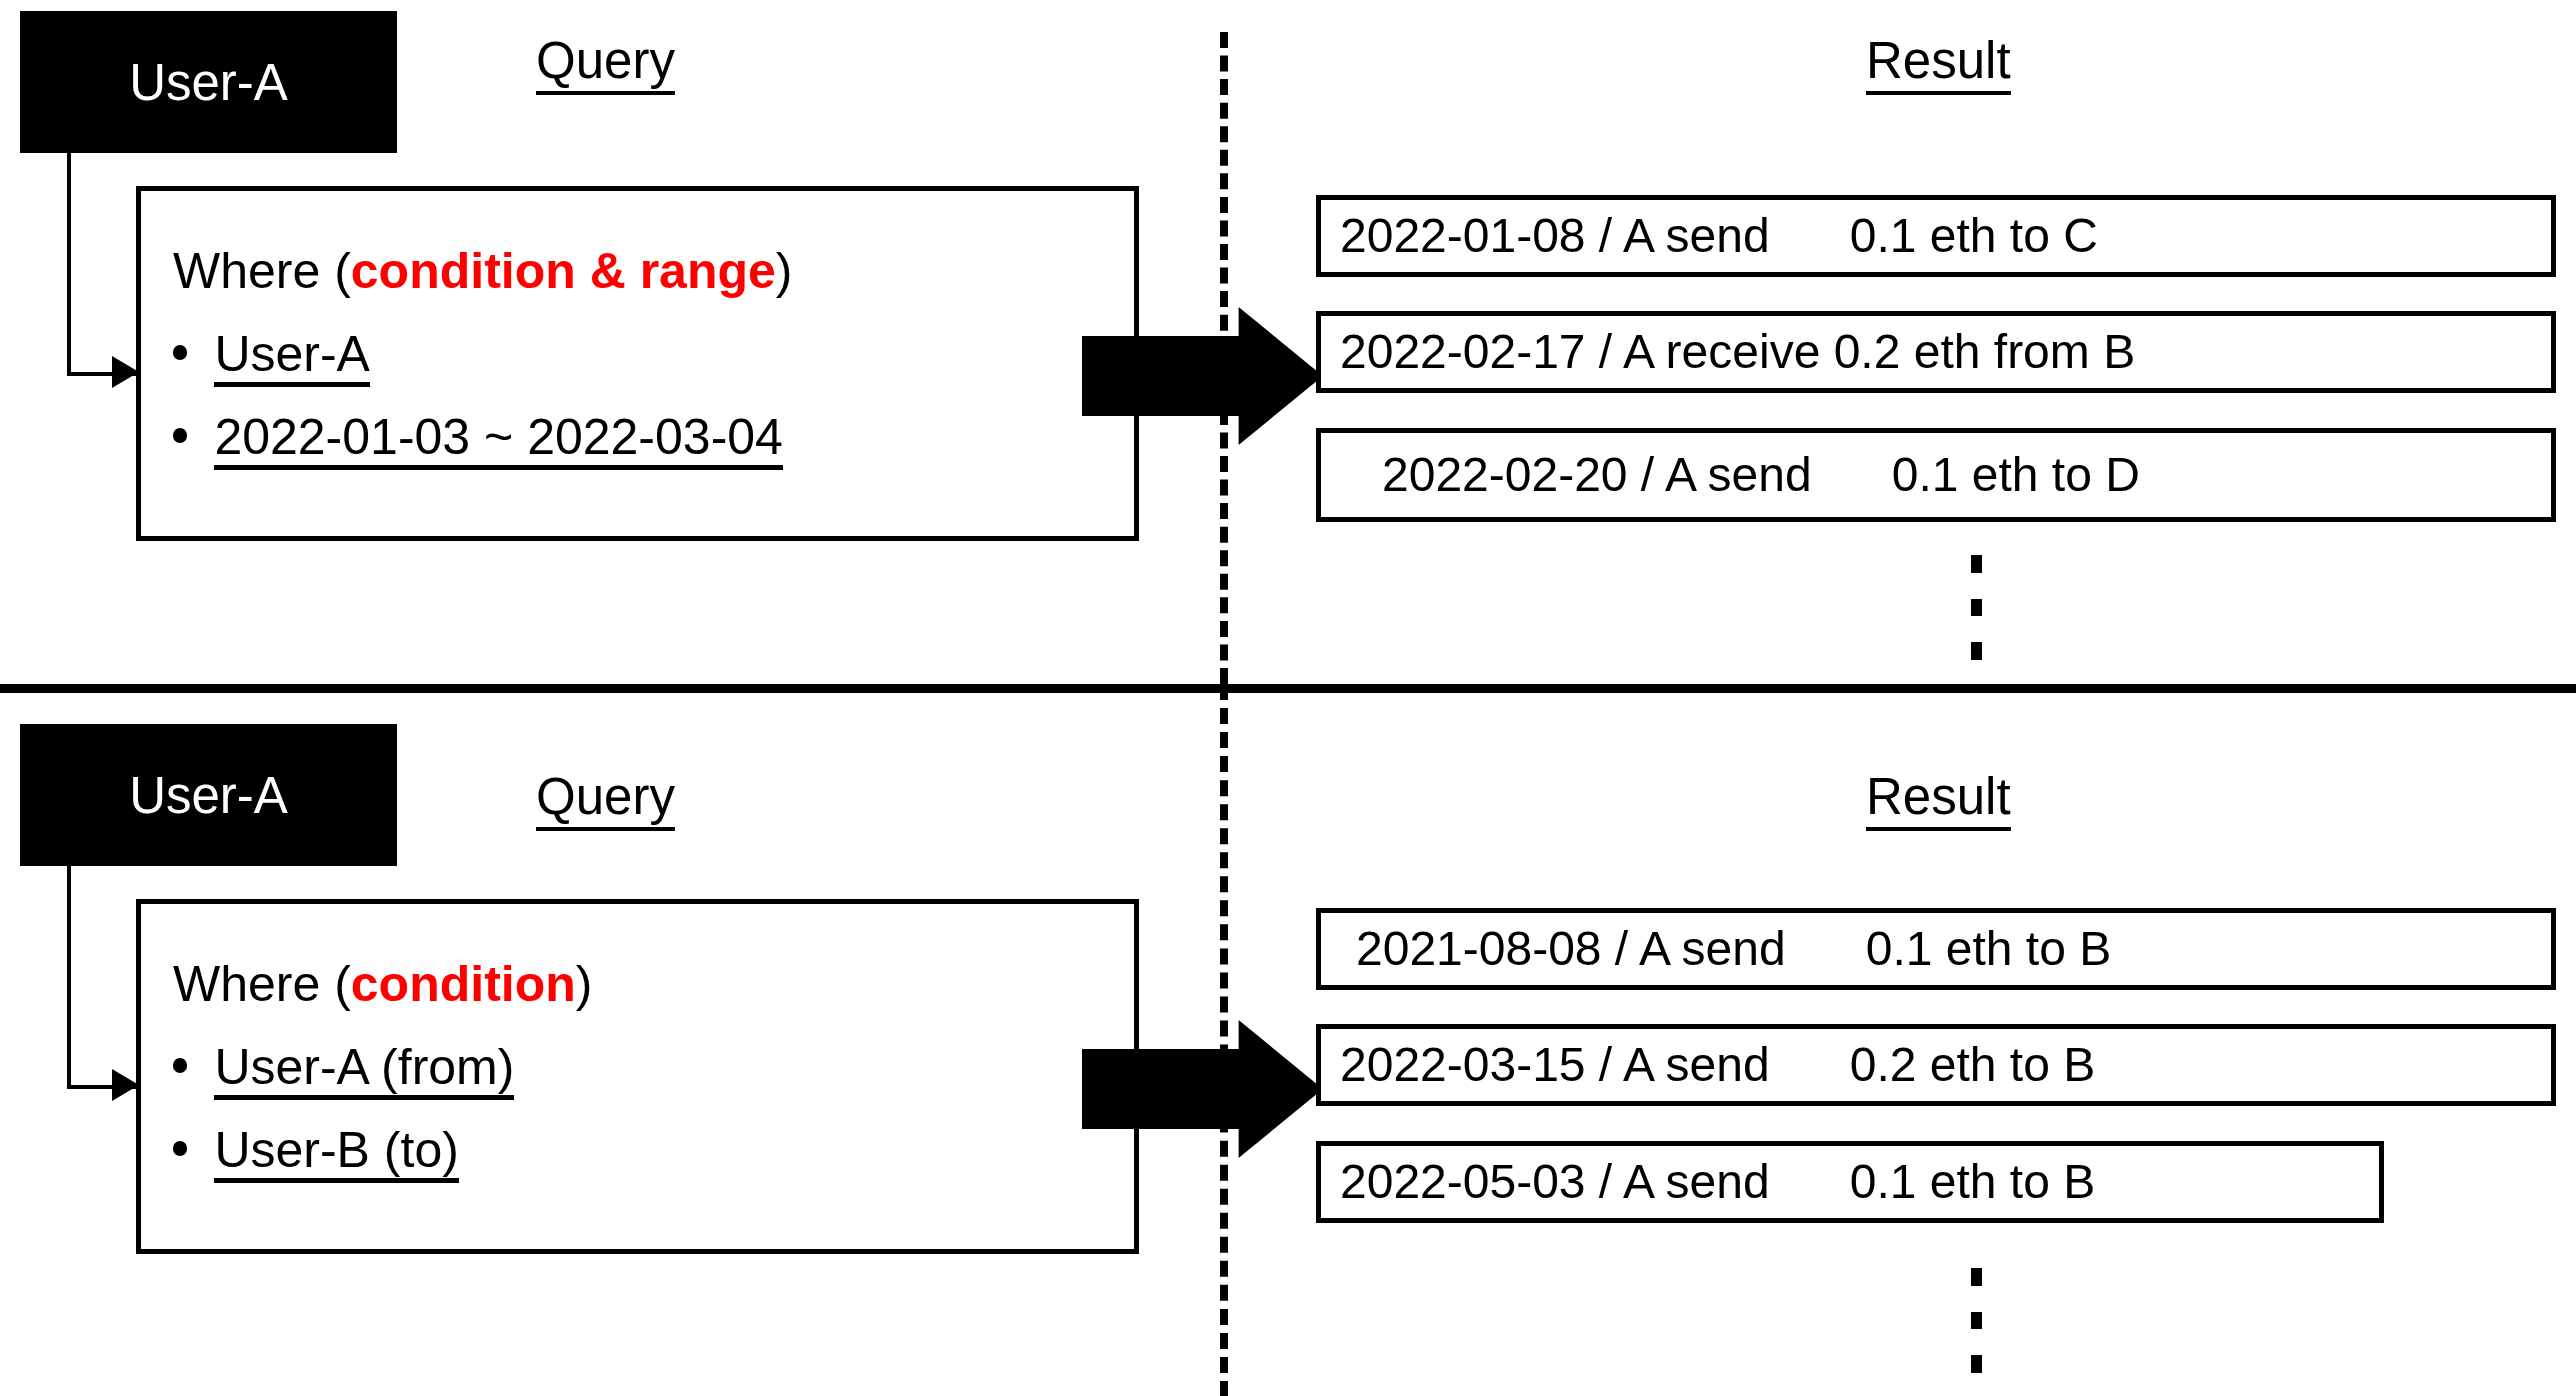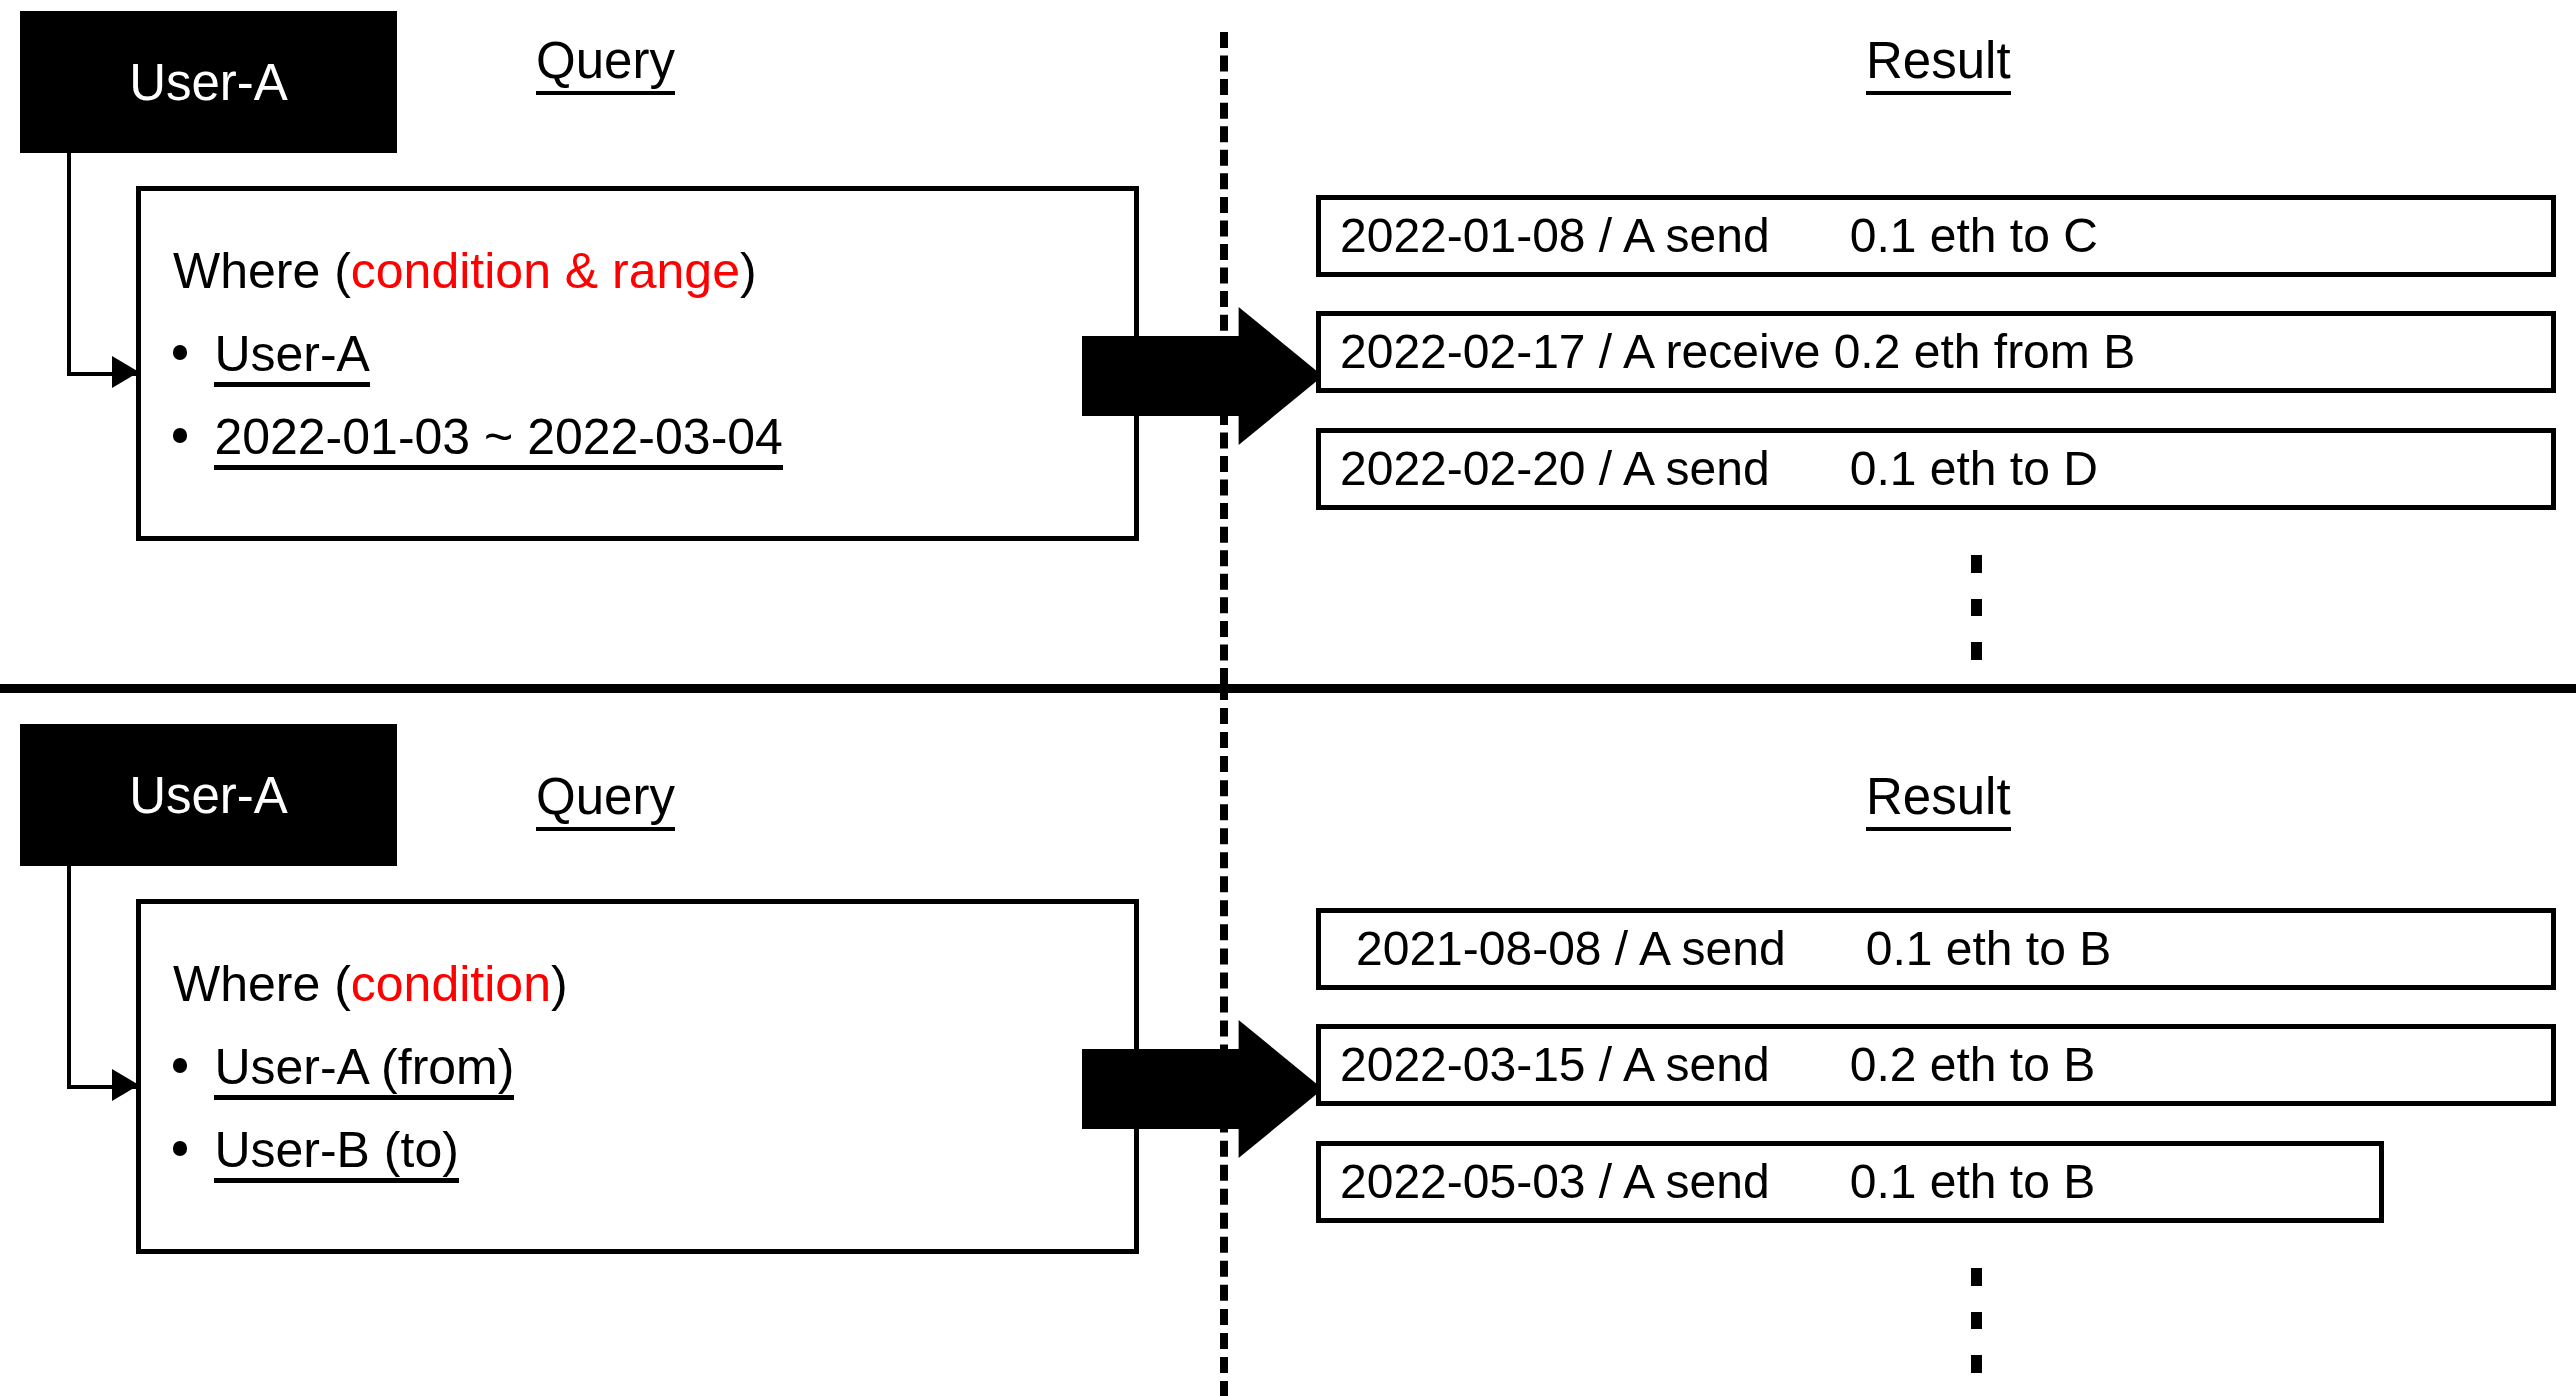--- a/index.html
+++ b/index.html
@@ -26,21 +26,21 @@
   .conn-head{position:absolute;width:0;height:0;border-top:16px solid transparent;
     border-bottom:16px solid transparent;border-left:27px solid #000;}
 
   
   .heading{position:absolute;font-size:51px;line-height:1;white-space:nowrap;}
   .heading span{border-bottom:4.8px solid #000;padding-bottom:1.6px;}
 
   
   .query-box{position:absolute;border:5.6px solid #000;background:#fff;box-sizing:border-box;}
   .qline{position:absolute;font-size:50px;line-height:1;white-space:nowrap;}
-  .qline .red{color:#FF0000;font-weight:normal;}
+  .qline .red{color:#FF0000;font-weight:bold;}
   .qbullet{position:absolute;font-size:50px;line-height:1;white-space:nowrap;display:flex;align-items:baseline;}
   .qbullet .dot{display:inline-block;width:14.4px;height:14.4px;border-radius:50%;background:#000;
     margin-right:27px;position:relative;top:-11.2px;flex:0 0 auto;}
   .qbullet .ul{border-bottom:5.6px solid #000;padding-bottom:3.2px;}
 
   
   .bigarrow{position:absolute;}
   .bigarrow .shaft{position:absolute;left:0;background:#000;}
 
   
@@ -91,21 +91,21 @@
         <polygon points="195,0 300,86 195,172" fill="#000"></polygon>
       </svg>
     </div>
 
     <div class="res-row" style="left:1316px;top:195px;width:1240px;height:82px;">
       <span class="txt">2022-01-08 / A send      0.1 eth to C</span>
     </div>
     <div class="res-row" style="left:1316px;top:311px;width:1240px;height:82px;">
       <span class="txt">2022-02-17 / A receive 0.2 eth from B</span>
     </div>
-    <div class="res-row" style="left:1316px;top:428px;width:1240px;height:82px;">
+    <div class="res-row" style="left:1316px;top:428px;width:1240px;height:94px;padding-left:42px;">
       <span class="txt">2022-02-20 / A send      0.1 eth to D</span>
     </div>
 
     <div class="vdots" style="left:1971px;top:555px;">
       <i></i>
         <i></i>
         <i></i>
     </div>
   </div>
 

